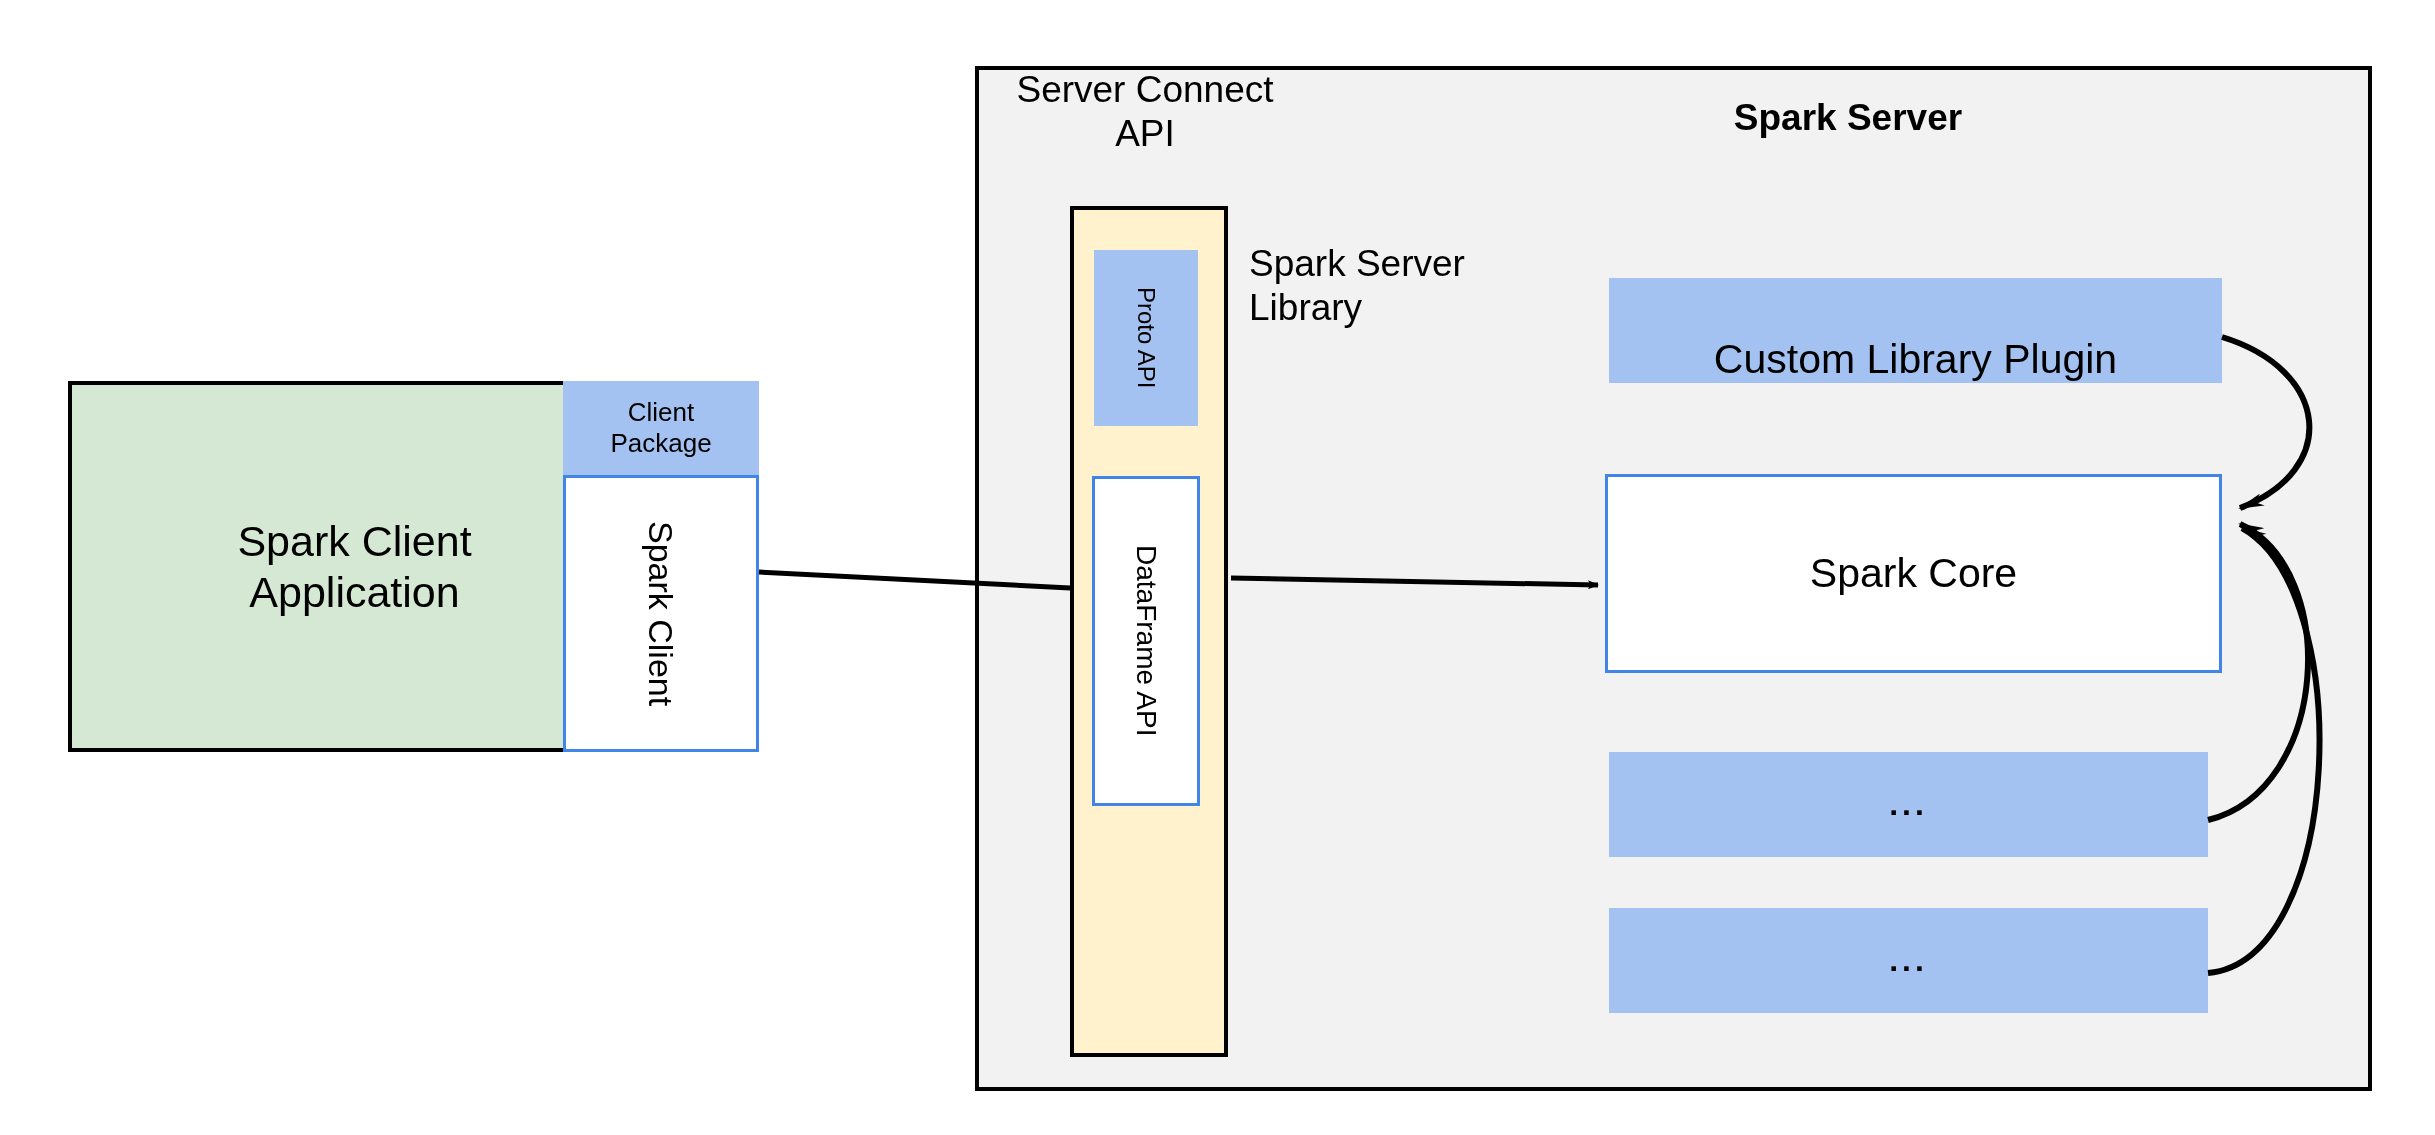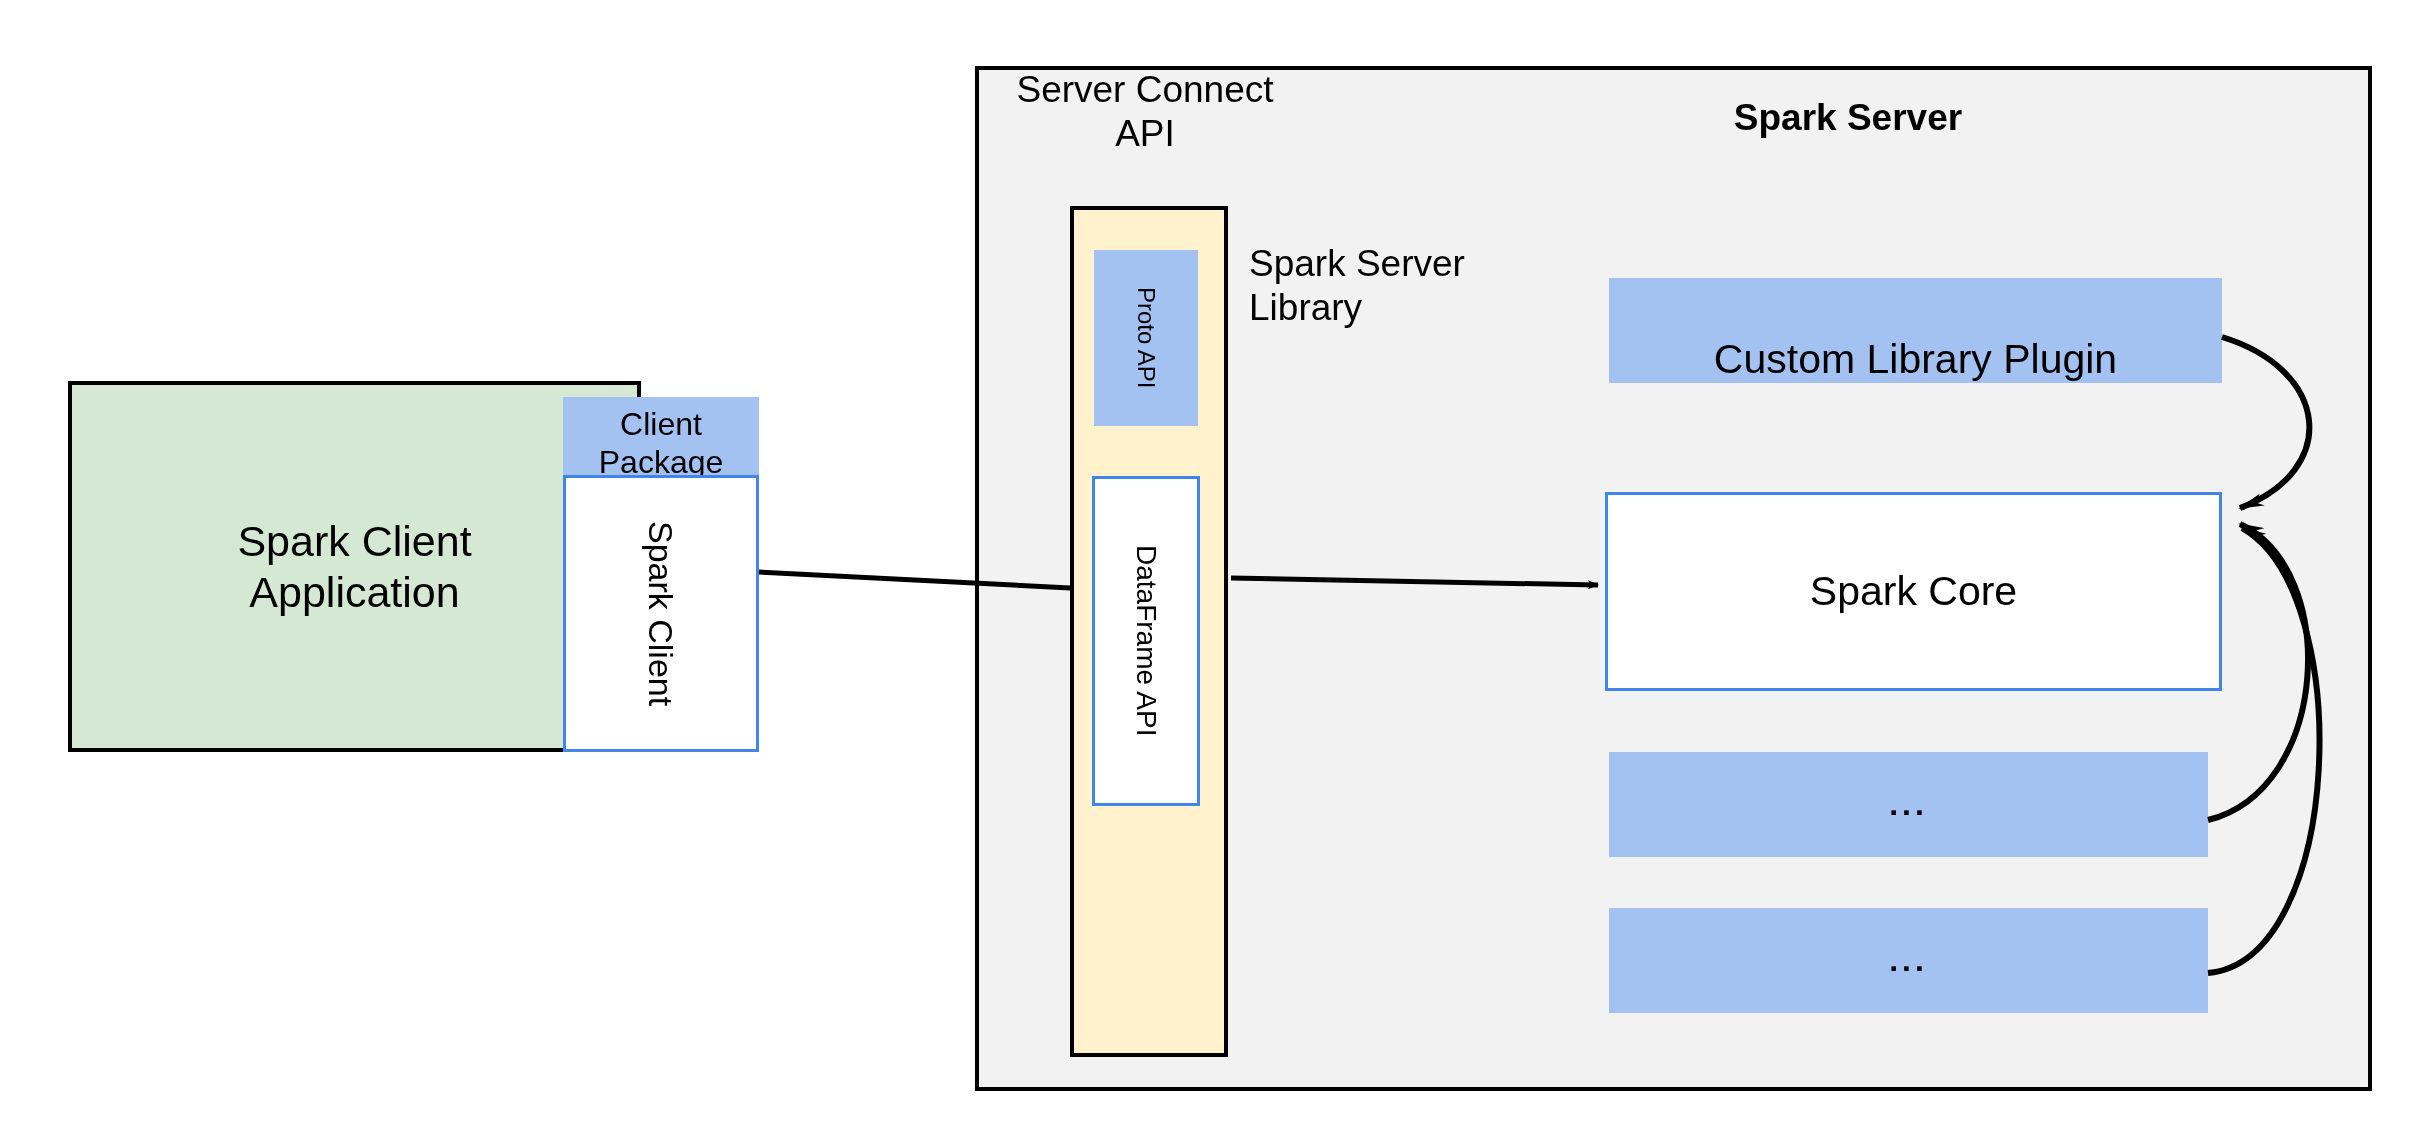--- a/index.html
+++ b/index.html
@@ -42,23 +42,22 @@
   }
   #client-app .label { padding: 0 14px; }
 
   
   #client-package {
     left: 563px;
     top: 381px;
     width: 196px;
     height: 94px;
     background: #a3c2f2;
-    font-size: 32px;
-    z-index: 4;
-    margin-top: 16px;
+    font-size: 26px;
+    z-index: 4;
   }
 
   
   #spark-client {
     left: 563px;
     top: 475px;
     width: 196px;
     height: 277px;
     background: #ffffff;
     border: 3px solid #4285e8;
@@ -154,21 +153,21 @@
     top: 278px;
     width: 613px;
     height: 105px;
     background: #a3c2f2;
     font-size: 41px;
     z-index: 4;
     align-items: flex-end;
   }
   #spark-core {
     left: 1605px;
-    top: 492px;
+    top: 474px;
     width: 617px;
     height: 199px;
     background: #ffffff;
     border: 3px solid #4285e8;
     font-size: 41px;
     z-index: 4;
   }
   #ellipsis-one {
     left: 1609px;
     top: 752px;

